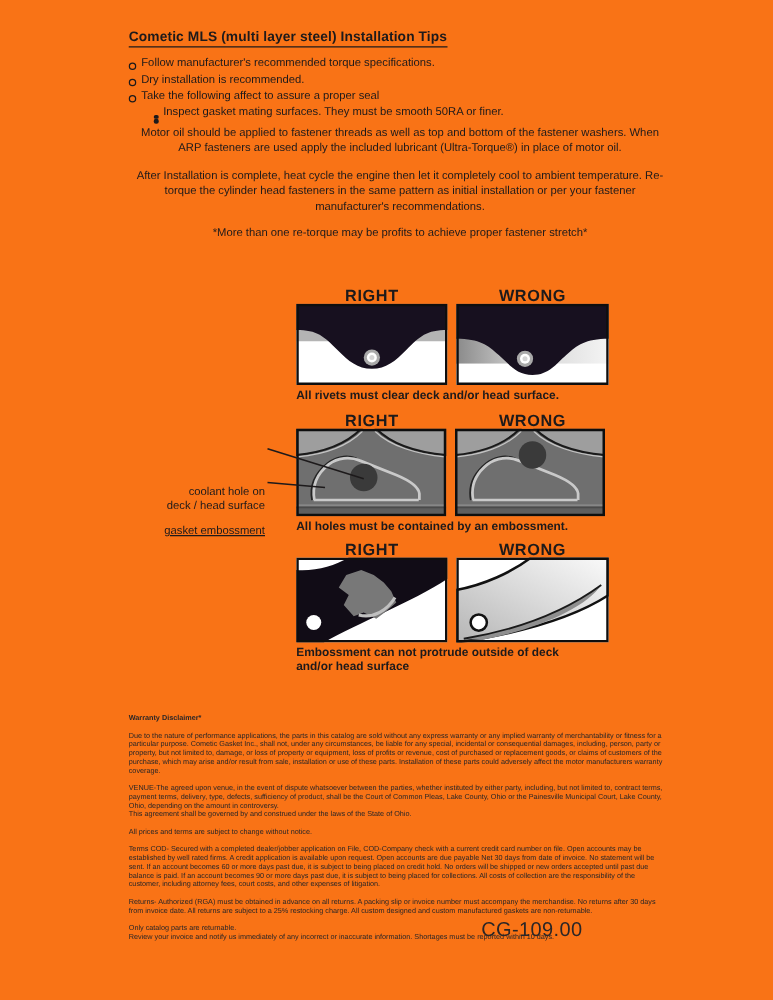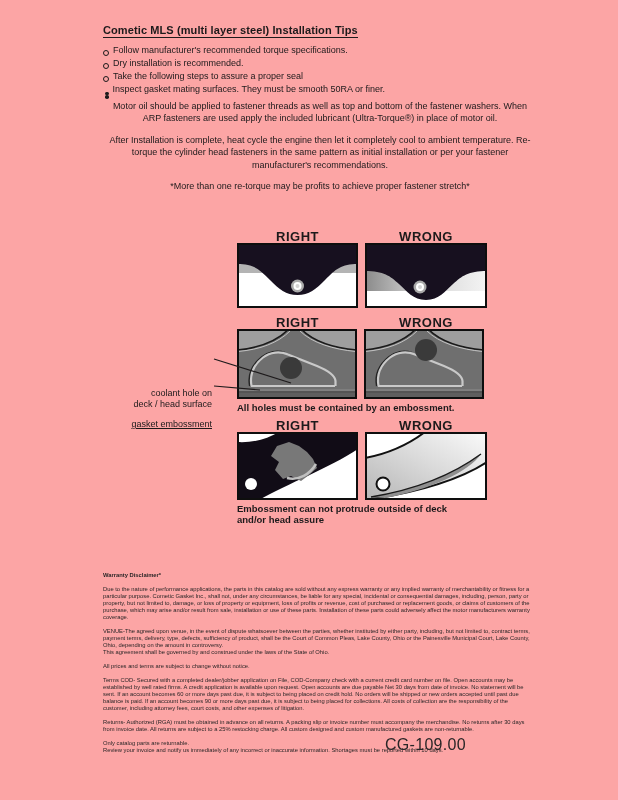--- a/index.html
+++ b/index.html
@@ -1,36 +1,36 @@
 <!DOCTYPE html>
 <html><head>
 <meta charset="utf-8">
 <style>
   html,body{margin:0;padding:0;background:#e8e8e8;}
   #page{
     position:relative;
     width:618px;height:800px;
-    background:#fca5a5;
+    background:#f97316;
     font-family:"Liberation Sans","DejaVu Sans",sans-serif;
     color:#1d1a1b;
     overflow:hidden;
   }
   
   .top-text{position:absolute;left:103px;top:20px;width:434px;}
   .doc-title{
     font-size:11px;font-weight:bold;display:inline-block;
     border-bottom:1.5px solid #1d1a1b;padding-bottom:1px;margin-bottom:6px;
     letter-spacing:0.1px;
   }
   .tip-row{font-size:9px;line-height:13px;display:flex;align-items:flex-end;}
   .o-marker{
     width:4px;height:4px;border:1px solid #1d1a1b;border-radius:50%;
     display:inline-block;margin-right:4px;flex:0 0 auto;position:relative;top:-1px;
   }
-  .sub{margin-left:2px;}
+  .sub{margin-left:20px;}
   .dot-marker{
     width:3.5px;height:3.5px;background:#1d1a1b;border-radius:50%;
     display:inline-block;margin-right:4px;flex:0 0 auto;position:relative;top:-1px;
   }
   .diesel-heading{font-size:10.5px;font-weight:bold;margin-top:12px;margin-bottom:4px;}
   .para{font-size:9px;line-height:12.5px;margin:0 0 9px 0;text-align:center;}
   
   .diagrams{position:absolute;left:237px;top:229px;width:250px;}
   .label-row{display:flex;gap:7px;font-size:13px;font-weight:bold;letter-spacing:0.5px;height:14px;}
   .label-row .lbl{text-align:center;}
@@ -65,21 +65,21 @@
     <div class="tip-row">
       <span class="o-marker"></span>
       <span>Follow manufacturer's recommended torque specifications.</span>
     </div>
     <div class="tip-row">
       <span class="o-marker"></span>
       <span>Dry installation is recommended.</span>
     </div>
     <div class="tip-row">
       <span class="o-marker"></span>
-      <span>Take the following steps to assure a proper seal</span>
+      <span>Take the following affect to assure a proper seal</span>
     </div>
     <div class="tip-row sub">
       <span class="dot-marker"></span>
       <span>Inspect gasket mating surfaces.  They must be smooth 50RA or finer.</span>
     </div>
     <div class="tip-row sub">
       <span class="dot-marker"></span>
     </div>
 
     <p class="para">Motor oil should be applied to fastener threads as well as top and bottom of the fastener washers. When ARP fasteners are used apply the included lubricant (Ultra-Torque®) in place of motor oil.</p>
@@ -122,20 +122,21 @@
         <rect x="0" y="48" width="122" height="17" fill="#ffffff"></rect>
         <path d="M0,0 H122 V28 C103,28 97,33 88,41 C80,48 74,57 61,57 C48,57 42,48 34,41 C25,33 19,28 0,28 Z" fill="#17101f"></path>
         <g>
           <circle cx="55" cy="44" r="6.5" fill="#a9a9a9"></circle>
           <circle cx="55" cy="44" r="4" fill="#ffffff"></circle>
           <circle cx="55" cy="44" r="2" fill="#d5d5d5"></circle>
         </g>
         <rect x="1" y="1" width="120" height="63" fill="none" stroke="#0e0e0e" stroke-width="2"></rect>
       </svg>
     </div>
+    <div class="caption">All rivets must clear deck and/or head surface.</div>
 
     <div class="label-row row-gap">
       <span class="lbl lbl-a">RIGHT</span>
       <span class="lbl lbl-b">WRONG</span>
     </div>
     <div class="panel-row">
       <svg width="120" height="70" viewBox="0 0 120 70">
         <rect x="0" y="0" width="120" height="70" fill="#6f6f6f"></rect>
         <rect x="0" y="62" width="120" height="8" fill="#5e5e5e"></rect>
         <line x1="0" y1="61" x2="120" y2="61" stroke="#8f8f8f" stroke-width="1"></line>
@@ -196,21 +197,21 @@
         <rect x="0" y="0" width="122" height="68" fill="#ffffff"></rect>
         <path d="M0,26 C22,22 44,12 60,0 L122,0 L122,30 C88,52 42,62 0,68 Z" fill="url(#g3)" stroke="#111111" stroke-width="2"></path>
         <path d="M6,65 C48,58 86,44 116,22 C104,40 64,58 20,66 Z" fill="#8f8f8f"></path>
         <path d="M116,22 C86,44 48,58 6,65" stroke="#1a1a1a" stroke-width="1.5" fill="none"></path>
         <circle cx="18" cy="52" r="6.5" fill="#ffffff" stroke="#111111" stroke-width="2"></circle>
         <rect x="1" y="1" width="120" height="66" fill="none" stroke="#0e0e0e" stroke-width="2"></rect>
       </svg>
     </div>
     <div class="caption">
       <div>Embossment can not protrude outside of deck</div>
-      <div>and/or head assure</div>
+      <div>and/or head surface</div>
     </div>
   </div>
 
   <div class="side-label" style="top:347px;">
     <div>coolant hole on</div>
     <div>deck / head surface</div>
   </div>
   <div class="side-label" style="top:378px;text-decoration:underline;">gasket embossment</div>
   <svg id="leader-svg" width="250" height="60" viewBox="0 0 250 60">
     <line x1="104" y1="14" x2="181" y2="38" stroke="#1d1a1b" stroke-width="1.2"></line>

